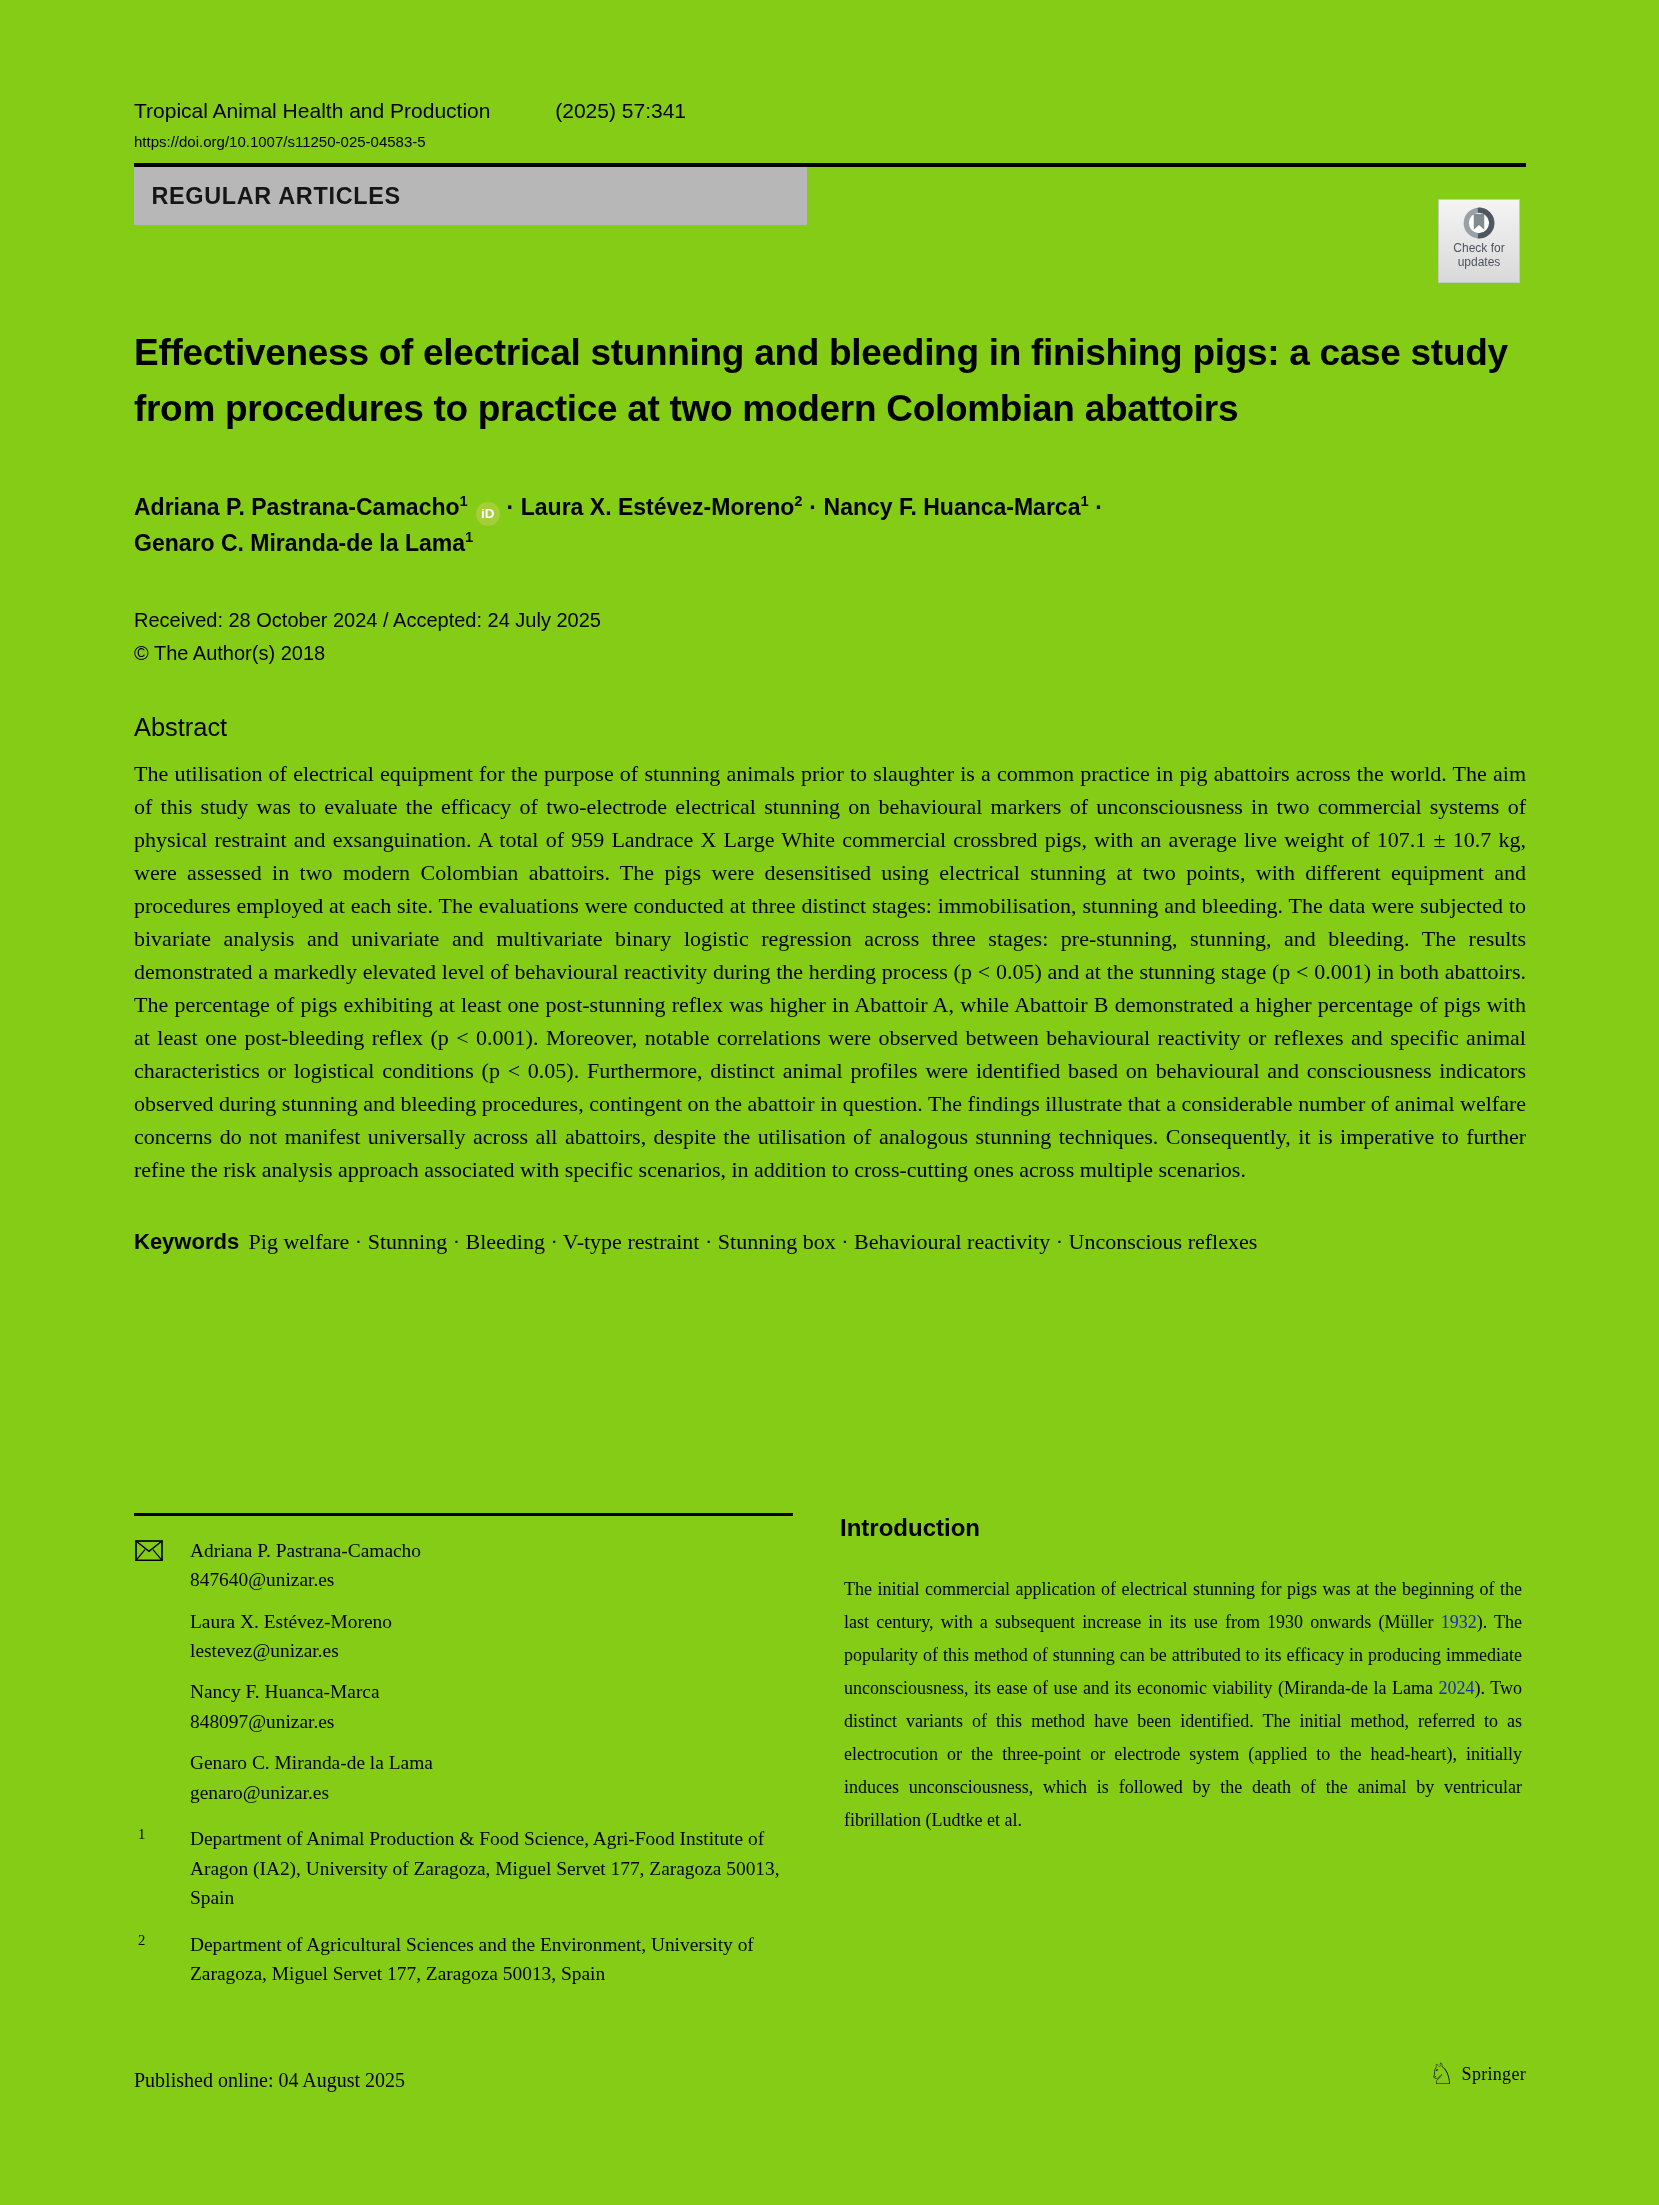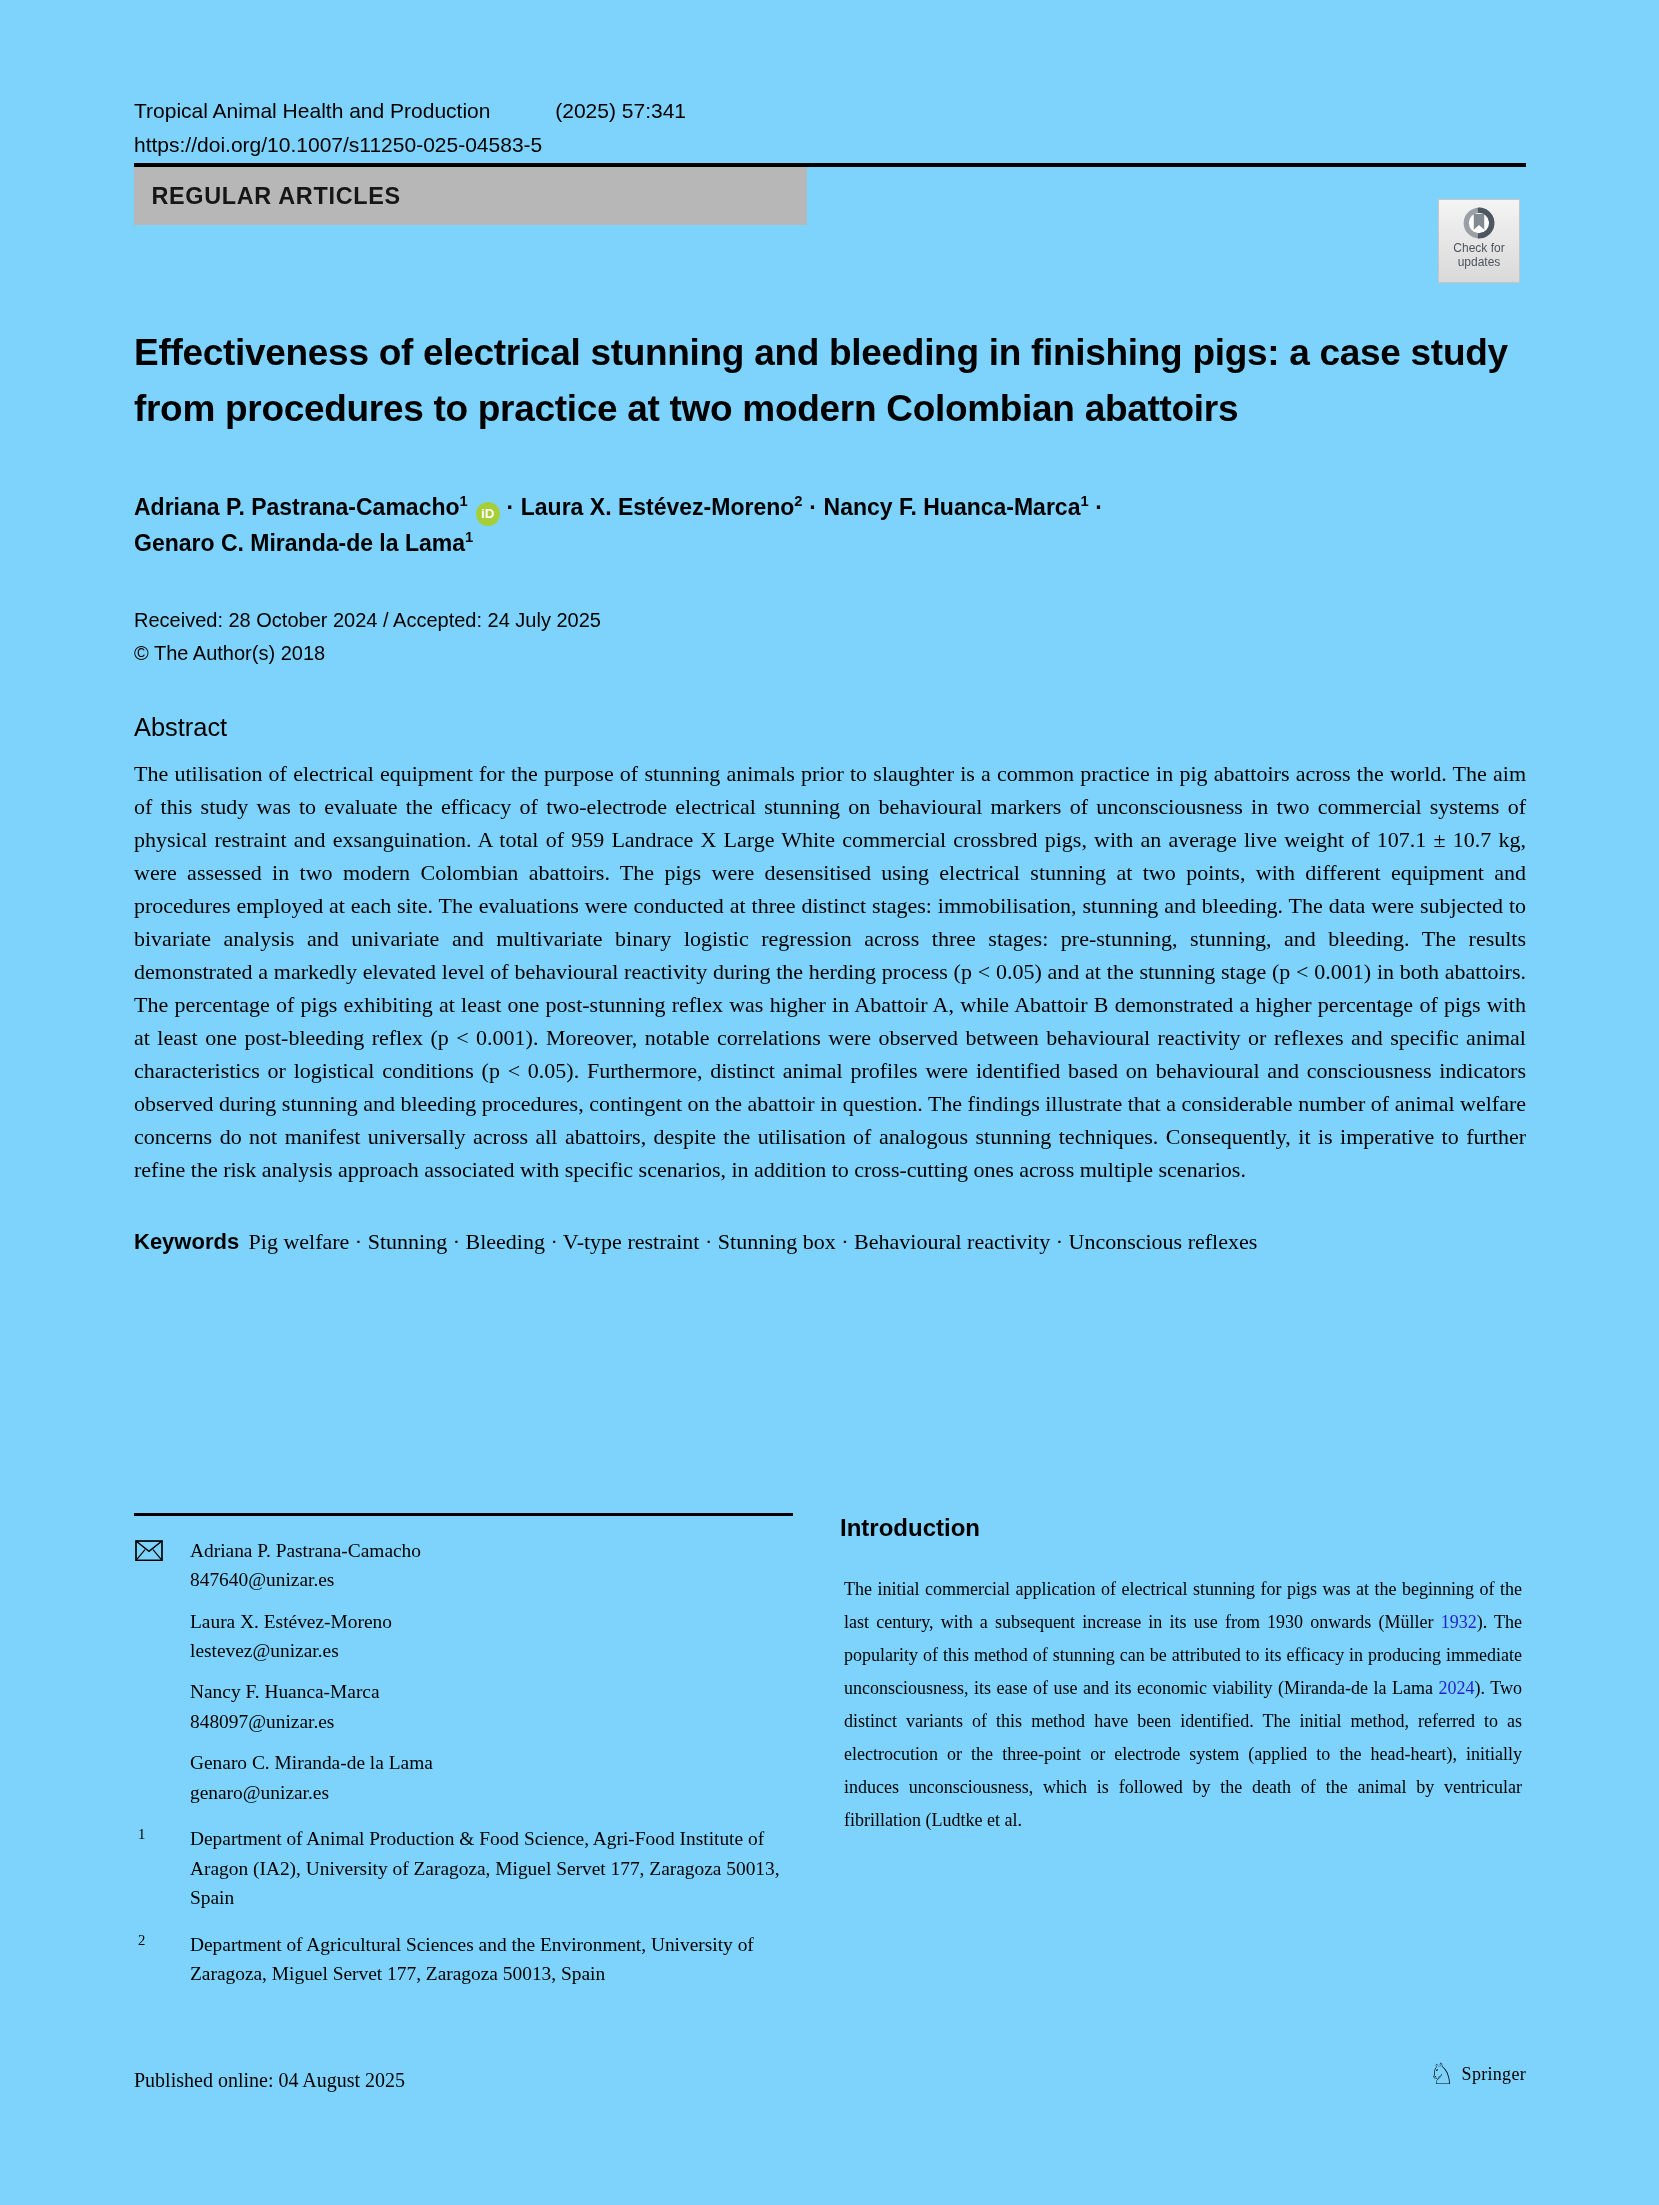--- a/index.html
+++ b/index.html
@@ -1,25 +1,25 @@
 <!DOCTYPE html>
 <html style="font-size:10.7px"><head>
 <meta charset="utf-8">
 <style>
   html,body{margin:0;padding:0;background:#e8e8e8;}
   .page{
-    position:relative;width:1660px;height:2205px;background:#7dd3fc;
+    position:relative;width:1660px;height:2205px;background:#84cc16;
     font-family:"Liberation Serif",serif;color:#000;overflow:hidden;
   }
   .sans{font-family:"Liberation Sans",sans-serif;}
   
   .journal-line{position:absolute;left:134px;top:98px;font-size:21px;line-height:25.4px;}
   .journal-name{display:inline-block;}
   .journal-cite{display:inline-block;margin-left:59px;}
-  .doi-line{position:absolute;left:134px;top:133px;font-size:21px;}
+  .doi-line{position:absolute;left:134px;top:133px;font-size:15px;}
   .top-rule{position:absolute;left:134px;top:163px;width:1392px;height:4px;background:#000;}
   .banner{position:absolute;left:134px;top:167px;width:673px;height:58px;background:#b7b7b7;}
   .banner-text{position:absolute;left:17.4px;top:16px;font-size:23.4px;font-weight:bold;letter-spacing:0.7px;color:#161616;}
   
   .badge{position:absolute;left:1438px;top:199px;width:80px;height:82px;border:0.7px solid #c6c6c6;border-radius:0;
     background:linear-gradient(#f4f4f4,#d9d9d9);text-align:center;cursor:pointer;}
   .badge svg{display:block;margin:5.4px auto 0 auto;}
   .badge-text{font-family:"Liberation Sans",sans-serif;font-size:12px;line-height:14px;color:#4d545c;}
   
   .title{position:absolute;left:134px;top:300px;width:1412px;font-size:37px;line-height:56px;font-weight:bold;letter-spacing:-0.3px;}

